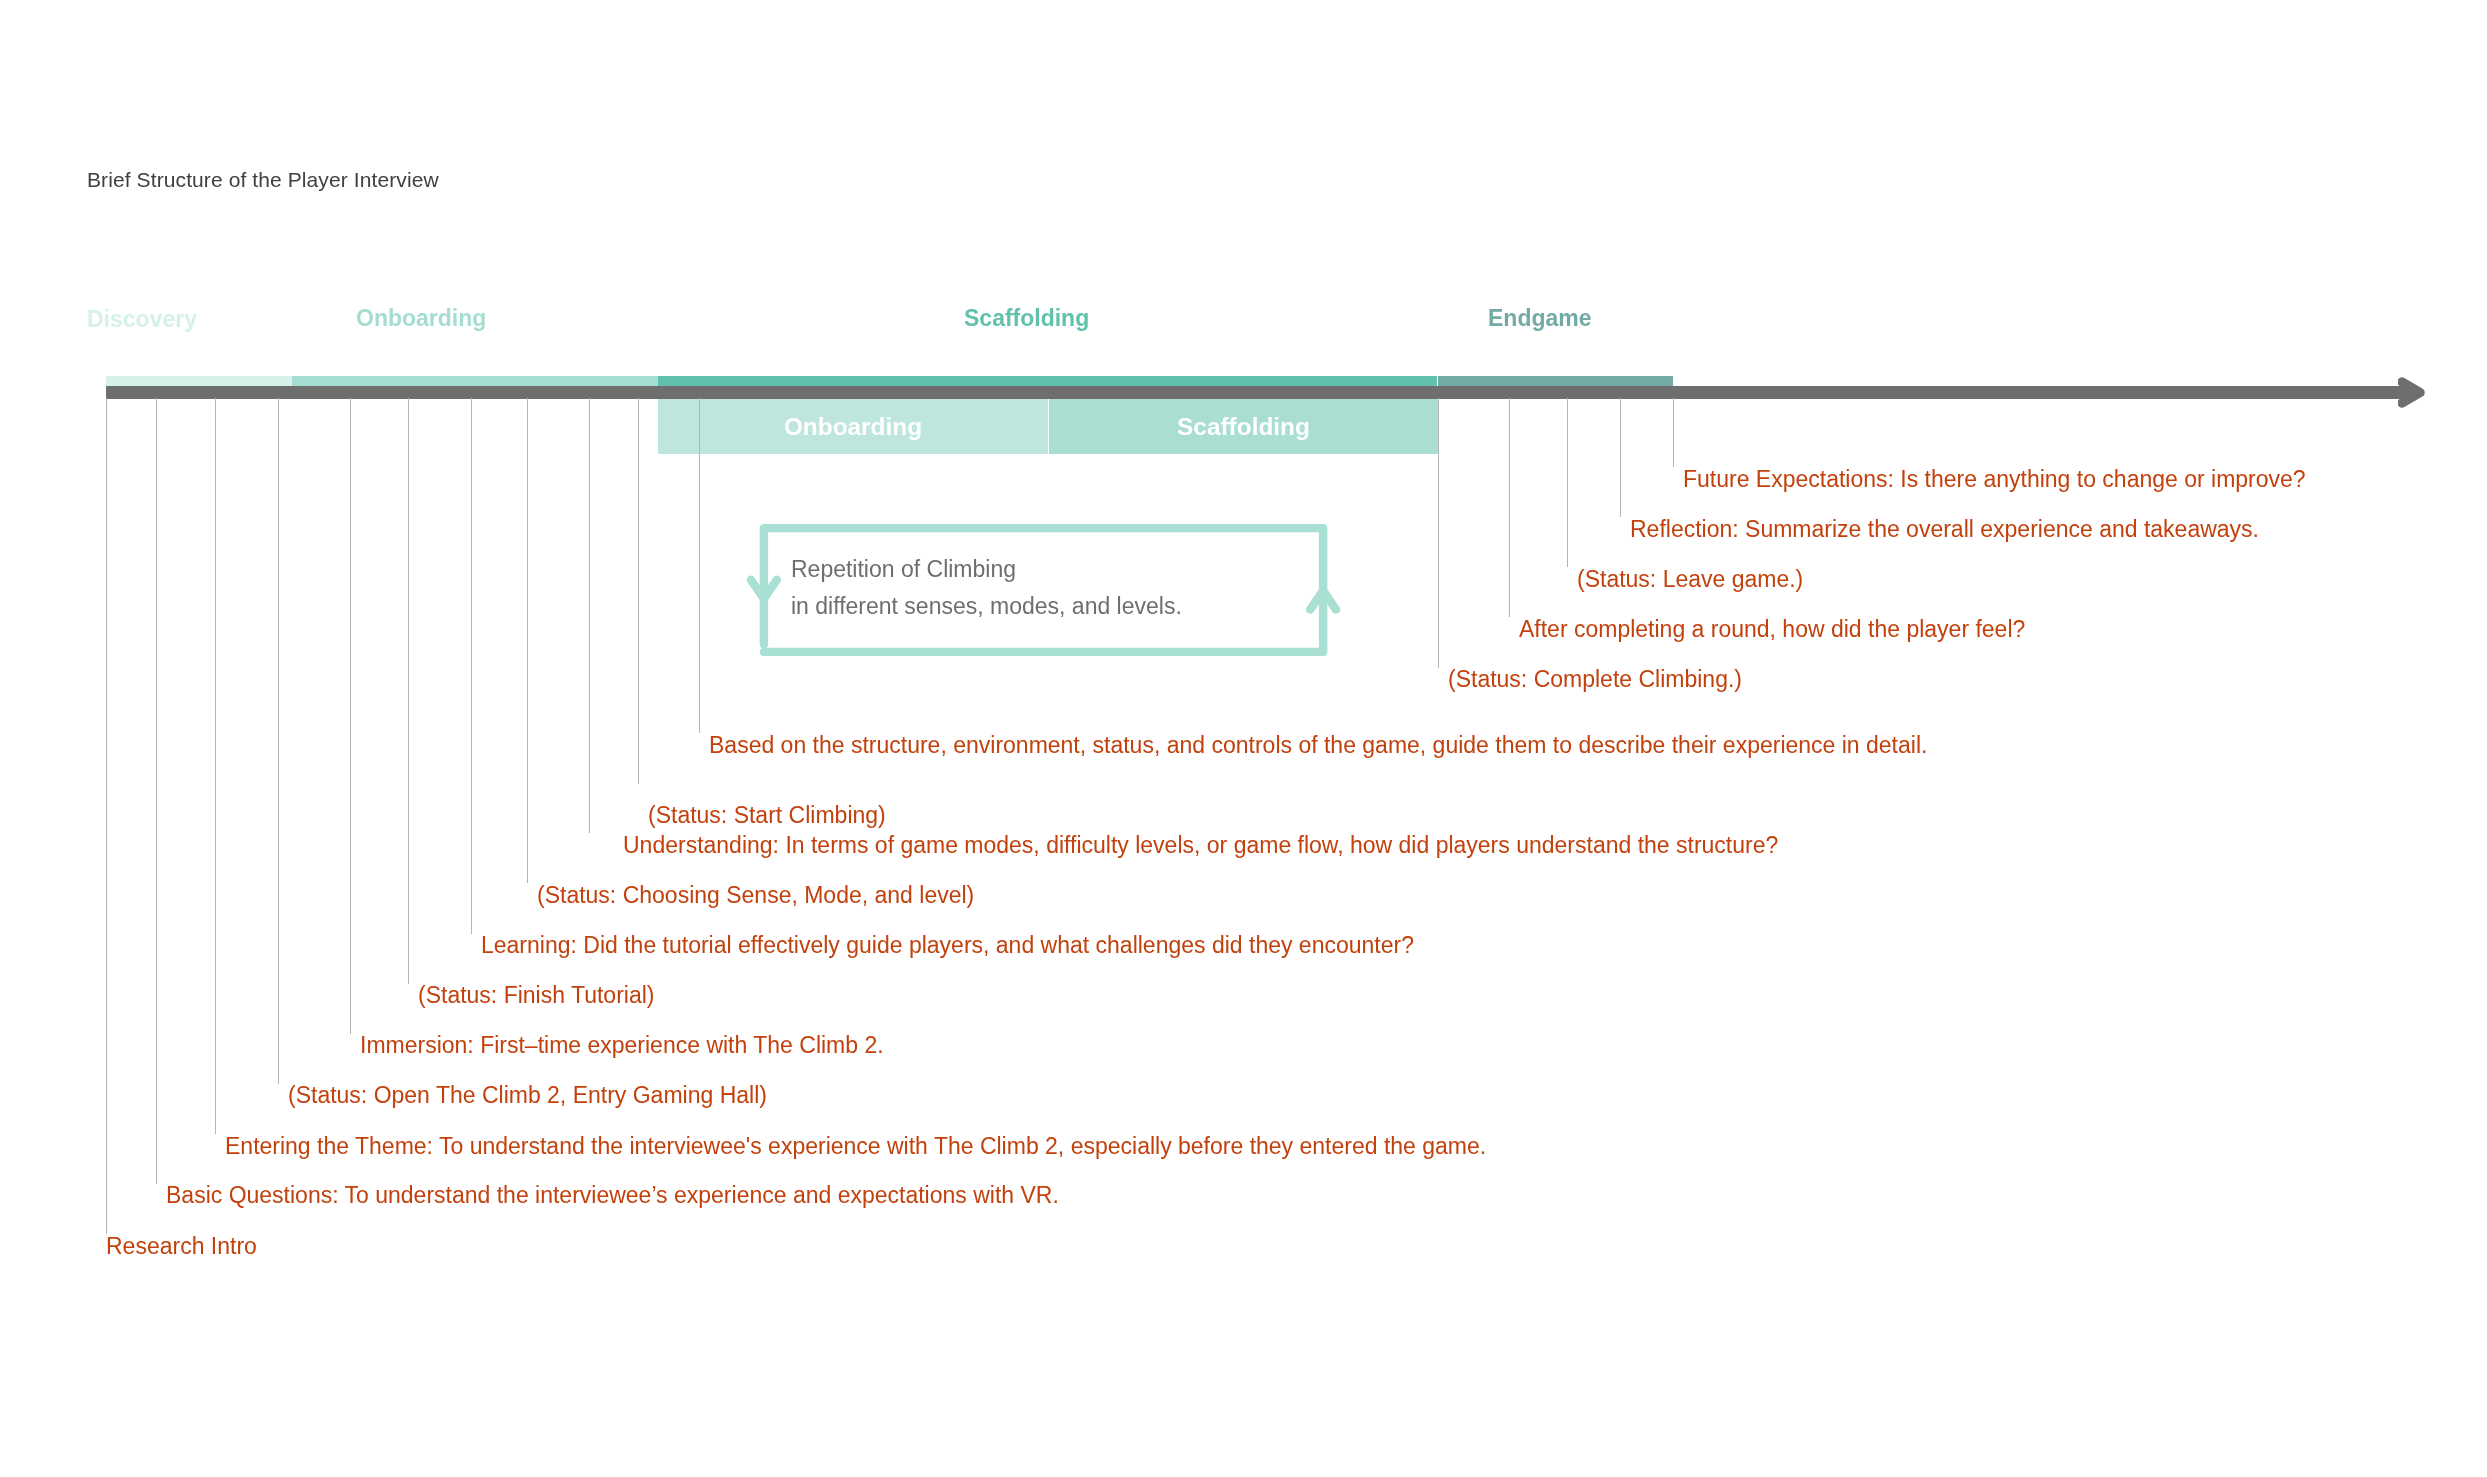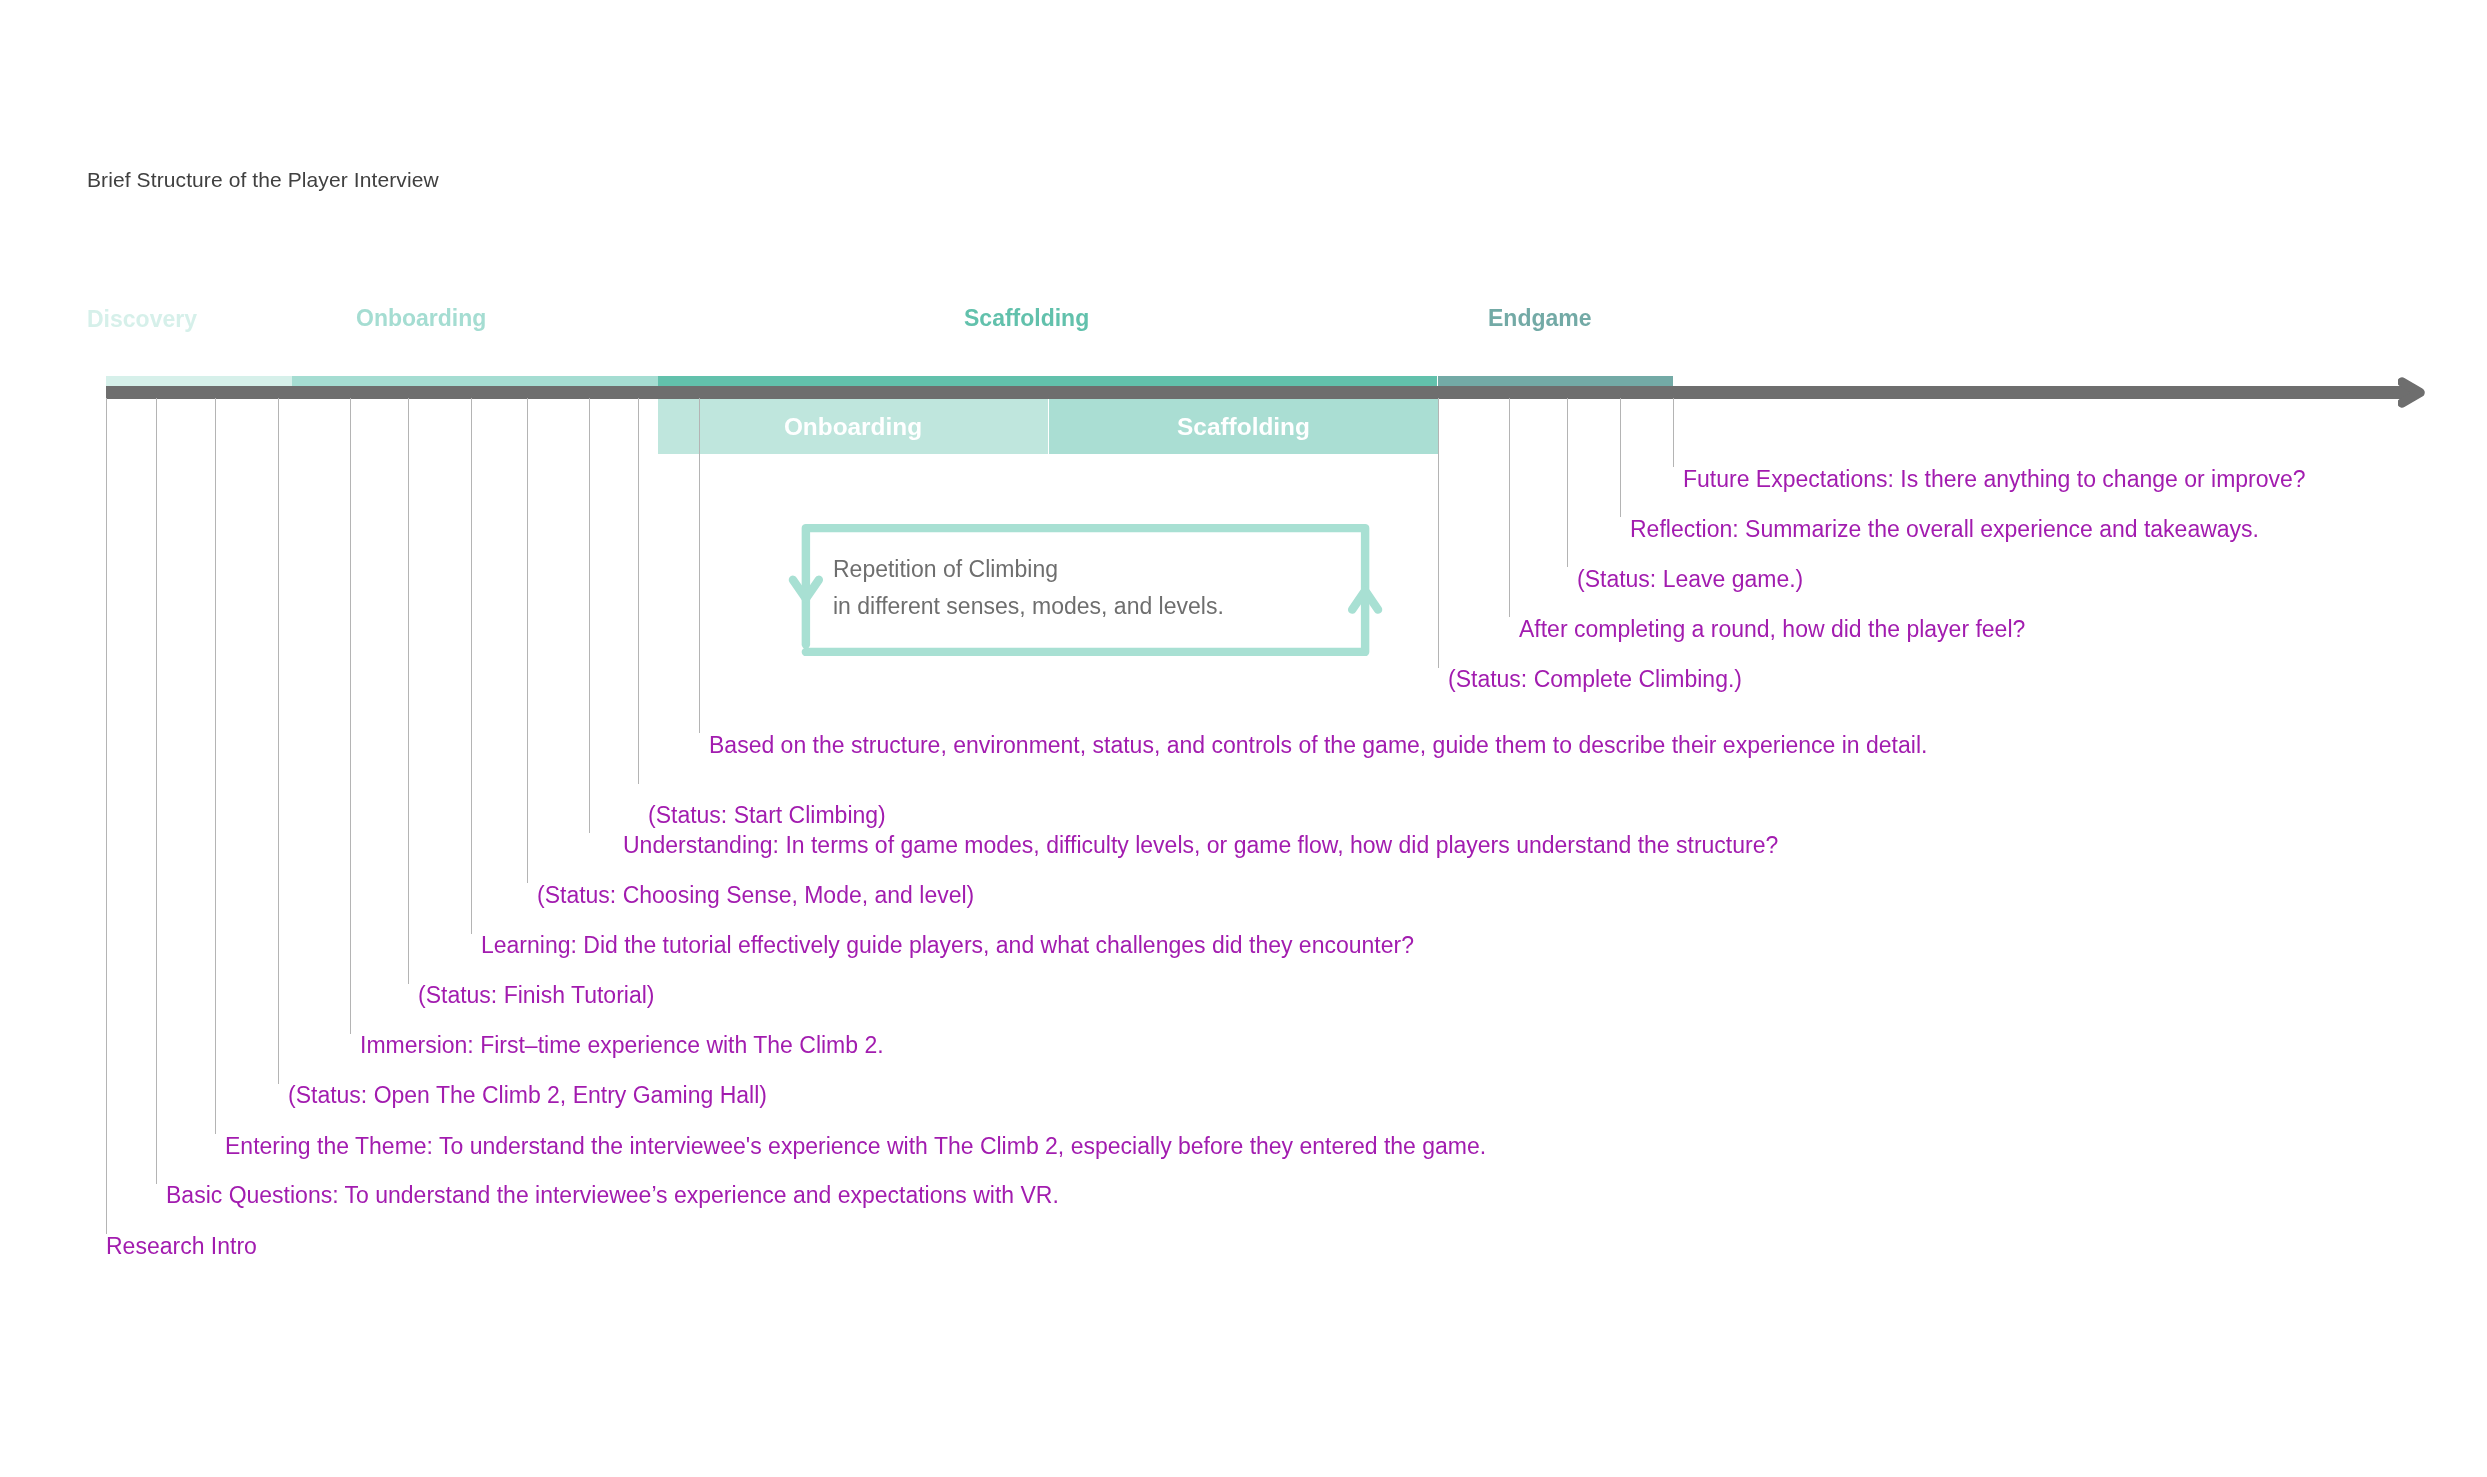--- a/index.html
+++ b/index.html
@@ -48,27 +48,27 @@
     color:#ffffff;font-size:24.4px;font-weight:bold;white-space:nowrap;
   }
 
   
   .leader{
     position:absolute;width:1px;background:#b4b4b4;
   }
 
   
   .loop{
-    position:absolute;left:786px;top:519px;
+    position:absolute;left:744px;top:519px;
     width:599px;height:142px;
   }
 
   
   .annot{
-    position:absolute;font-size:23px;color:#a21caf;
+    position:absolute;font-size:23px;color:#c2410c;
     white-space:nowrap;line-height:1;
   }
 </style>
 </head>
 <body>
 
 <div class="stage">
 
   <div class="page-title">Brief Structure of the Player Interview</div>
 

